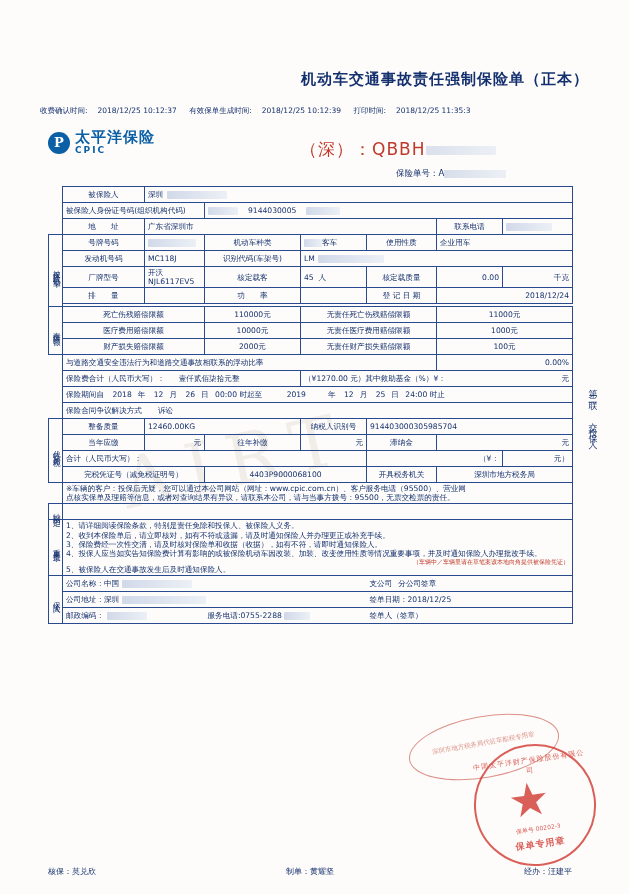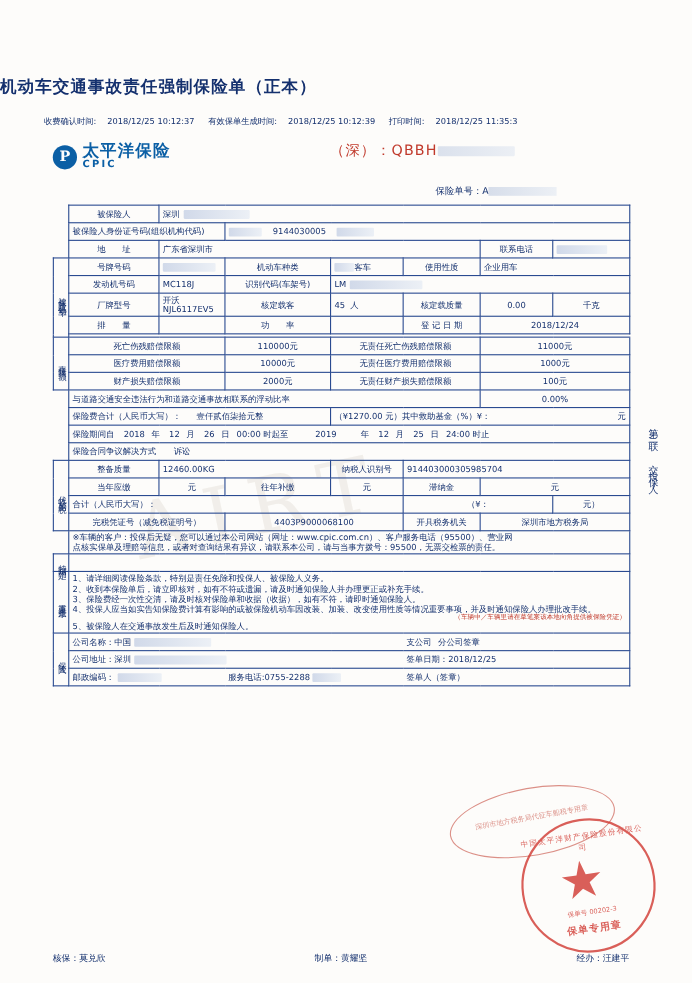--- a/index.html
+++ b/index.html
@@ -12,46 +12,46 @@
     position:relative;
     overflow:hidden;
   }
   .page{position:relative;width:629px;height:894px;}
 
   
   .top-row{position:absolute;top:34px;left:0;width:629px;display:flex;justify-content:space-between;padding:0 46px;box-sizing:border-box;}
   .top-left{font-size:10px;color:#c0392b;letter-spacing:.5px;}
   .top-right{font-size:10px;color:#c0392b;letter-spacing:.5px;}
 
-  .doc-title{position:absolute;top:70px;left:0;width:589px;text-align:left;font-size:15px;font-weight:bold;color:#14306e;letter-spacing:1px;}
+  .doc-title{position:absolute;top:70px;left:0;width:589px;text-align:right;font-size:15px;font-weight:bold;color:#14306e;letter-spacing:1px;}
 
   .times-row{position:absolute;top:106px;left:40px;width:560px;font-size:7.5px;color:#14306e;white-space:nowrap;}
   .times-row span{margin-right:10px;}
 
   
   .logo-wrap{position:absolute;top:130px;left:48px;display:flex;align-items:center;}
   .logo-mark{width:22px;height:22px;border-radius:50%;background:#0b5fa5;color:#fff;display:flex;align-items:center;justify-content:center;font-size:13px;font-weight:bold;font-family:"DejaVu Serif","Liberation Serif",serif;}
   .logo-text{margin-left:5px;line-height:1.05;}
   .logo-cn{font-size:15px;font-weight:bold;color:#0b5fa5;letter-spacing:1px;}
   .logo-en{font-size:9px;color:#0b5fa5;letter-spacing:2px;font-weight:bold;}
 
-  .qbbh{position:absolute;top:128px;left:300px;font-size:13px;color:#c0392b;letter-spacing:1px;}
+  .qbbh{position:absolute;top:138px;left:300px;font-size:17px;color:#c0392b;letter-spacing:1px;}
   .qbbh .blur{display:inline-block;width:70px;height:9px;background:linear-gradient(90deg,#cfd8e8,#e6ebf3);vertical-align:middle;opacity:.75;border-radius:1px;}
 
   .policy-no{position:absolute;top:168px;left:396px;font-size:8.5px;color:#14306e;white-space:nowrap;}
   .policy-no .blur{display:inline-block;width:62px;height:8px;background:linear-gradient(90deg,#cdd6e6,#e8edf4);vertical-align:middle;opacity:.8;}
 
   
   table.main{position:absolute;top:186px;left:48px;width:524px;border-collapse:collapse;table-layout:fixed;}
   table.main td{border:.6px solid #2a4a90;padding:1px 3px;font-size:7.6px;color:#14306e;height:13px;vertical-align:middle;line-height:1.2;}
   td.lbl{background:transparent;}
   td.vertlabel{width:13px;text-align:center;font-size:7.6px;letter-spacing:0;padding:0;}
   td.vertlabel span{writing-mode:vertical-rl;display:inline-block;letter-spacing:2px;line-height:1.1;}
   .c{text-align:center;}
-  .r{text-align:center;}
+  .r{text-align:right;}
   .nb{border:none !important;}
   .mask{display:inline-block;height:8px;background:linear-gradient(90deg,#c9d3e6,#e9eef5);opacity:.85;vertical-align:middle;border-radius:1px;}
 
   
   .side-vert{position:absolute;top:382px;left:586px;font-size:9px;color:#14306e;writing-mode:vertical-rl;letter-spacing:6px;height:200px;}
 
   
   .notebox{font-size:6.4px;color:#c0392b;line-height:1.5;padding:3px 6px;}
   .notebox .nb-line{white-space:nowrap;overflow:hidden;}
 

